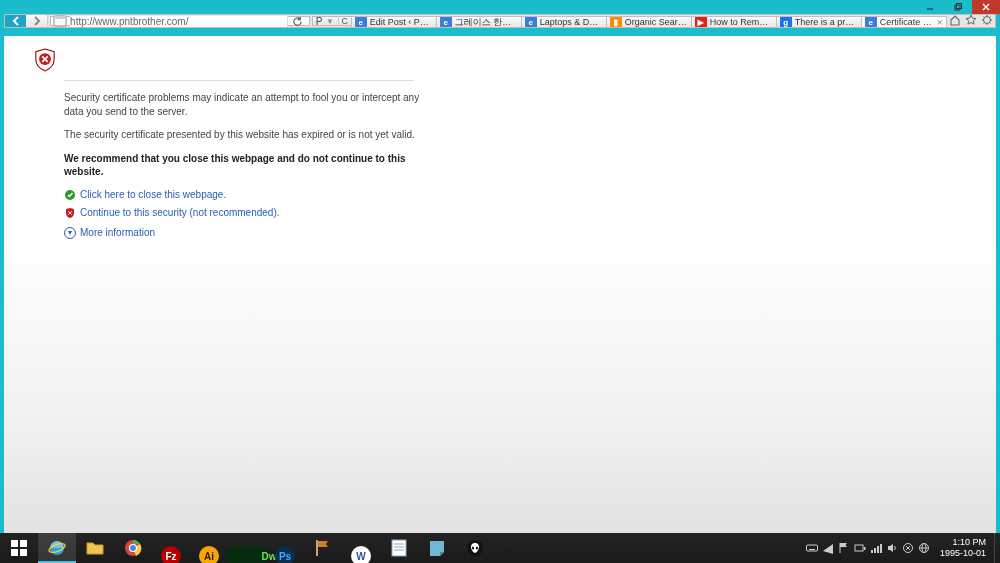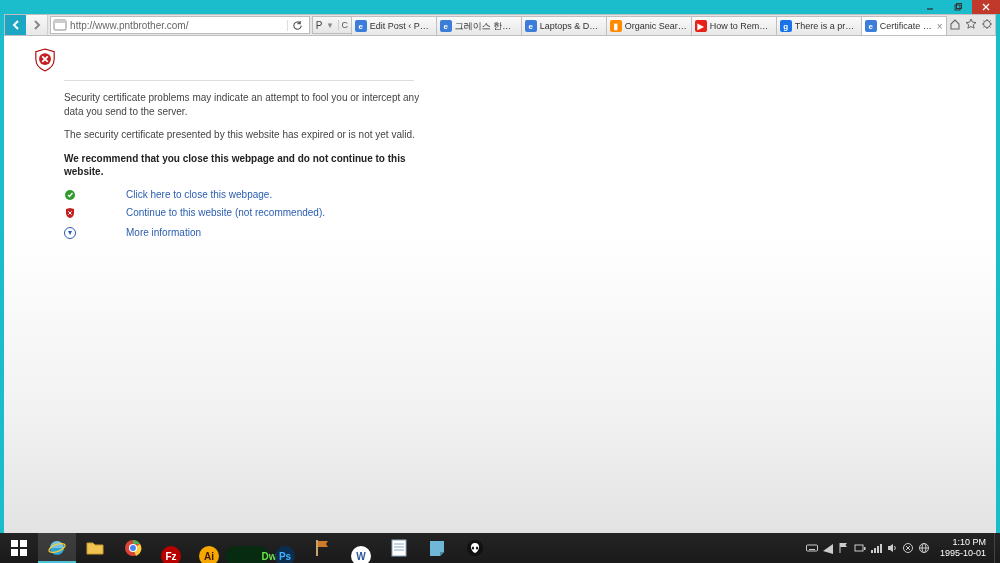--- a/index.html
+++ b/index.html
@@ -8,21 +8,21 @@
 
   
   .win-ctrl { position: absolute; top: 0; right: 0; height: 14px; display: flex; z-index: 50; }
   .win-ctrl div { width: 28px; height: 14px; display: flex; align-items: center; justify-content: center; font-size: 9px; color: #fff; }
   .wc-min { background: #1bbccb; }
   .wc-max { background: #1bbccb; }
   .wc-close { background: #c0392b; }
   .wc-max svg, .wc-min svg, .wc-close svg { width: 10px; height: 10px; }
 
   
-  .ie-bar { position: absolute; top: 14px; left: 4px; right: 4px; height: 22px; background: #e6e6e6; display: flex; align-items: stretch; border: 1px solid #bfbfbf; }
+  .ie-bar { position: absolute; top: 14px; left: 4px; right: 4px; height: 14px; background: #e6e6e6; display: flex; align-items: stretch; border: 1px solid #bfbfbf; }
   .nav-btn { width: 24px; display: flex; align-items: center; justify-content: center; background: linear-gradient(#f8f8f8,#e8e8e8); border-right: 1px solid #cfcfcf; cursor: pointer; }
   .nav-back { background: #1ba7c4; border-right: none; }
   .nav-back svg { stroke: #fff; }
   .nav-fwd svg { stroke: #888; }
   .addr-wrap { flex: 0 0 260px; display: flex; align-items: center; background: #fff; border: 1px solid #bcbcbc; margin: 1px 2px; padding: 0 2px; }
   .addr-icon { width: 14px; height: 14px; margin-right: 3px; display:flex; align-items:center; justify-content:center; }
   .addr-input { flex: 1; border: none; outline: none; font-size: 10px; color: #666; }
   .addr-search { width: 44px; display: flex; align-items: center; justify-content: space-around; background: linear-gradient(#f6f6f6,#e6e6e6); border: 1px solid #bcbcbc; margin: 1px 0; font-size: 9px; color:#555; }
   .addr-magnify { padding-left:3px; border-left:1px solid #ccc; font-size:10px; color:#444;}
   .addr-refresh { width:20px; display:flex; align-items:center; justify-content:center; border-left:1px solid #ddd;}
@@ -40,21 +40,21 @@
 
   
   .viewport { position: absolute; top: 36px; left: 4px; right: 4px; bottom: 30px; background: linear-gradient(#ffffff 0%, #ffffff 40%, #f2f2f2 75%, #e3e3e3 100%); padding: 12px 30px; }
   .cert-header { display: flex; align-items: center; margin-bottom: 8px; }
   .shield-icon { width: 22px; height: 24px; margin-right: 8px; }
   .cert-title { color: #2a5db0; font-size: 14px; font-weight: 400; }
   .cert-divider { border: none; border-top: 1px solid #ddd; width: 350px; margin: 6px 0 10px 30px; }
   .cert-body { margin-left: 30px; font-size: 10px; color: #444; max-width: 360px; }
   .cert-body p { margin-bottom: 10px; line-height: 1.35; }
   .cert-body .bold { font-weight: bold; color: #222; }
-  .cert-link { color: #2a5db0; cursor: pointer; margin-left: 46px; }
+  .cert-link { color: #2a5db0; cursor: pointer; }
   .link-row { display:flex; align-items:center; margin-bottom:6px; }
   .link-row .li-icon { width:12px; height:12px; margin-right:4px; display:flex; align-items:center; justify-content:center; }
   .more-info { display:flex; align-items:center; margin-top:8px; }
   .more-info .chev { width:12px; height:12px; border:1px solid #2a5db0; border-radius:50%; display:flex; align-items:center; justify-content:center; margin-right:4px; font-size:8px; color:#2a5db0; }
 
   
   .taskbar { position: absolute; bottom: 0; left: 0; right: 0; height: 30px; background: linear-gradient(#242424,#1a1a1a); display: flex; align-items: center; }
   .tb-left { display: flex; align-items: center; height: 100%; }
   .tb-app { width: 38px; height: 30px; display: flex; align-items: center; justify-content: center; cursor: pointer; }
   .tb-app.active { background: rgba(255,255,255,0.12); box-shadow: inset 0 -2px 0 #4fc1d8; }
@@ -190,21 +190,21 @@
         </span>
       <span class="cert-link">Click here to close this webpage.</span>
     </div>
     <div class="link-row">
       <span class="li-icon">
           <svg viewBox="0 0 12 12">
             <path d="M6 1l4 1v4c0 3-2 4.5-4 5-2-.5-4-2-4-5V2z" fill="#c41e1e"></path>
             <path d="M4.3 4.3l3.4 3.4M7.7 4.3l-3.4 3.4" stroke="#fff" stroke-width="1"></path>
           </svg>
         </span>
-      <span class="cert-link">Continue to this website (not recommended).</span>
+      <span class="cert-link">Continue to this security (not recommended).</span>
     </div>
     <div class="more-info">
       <span class="chev">▾</span>
       <span class="cert-link" style="color:#2a5db0;">More information</span>
     </div>
   </div>
 </div>
 
 <div class="taskbar">
   <div class="tb-left" id="tb-left">

